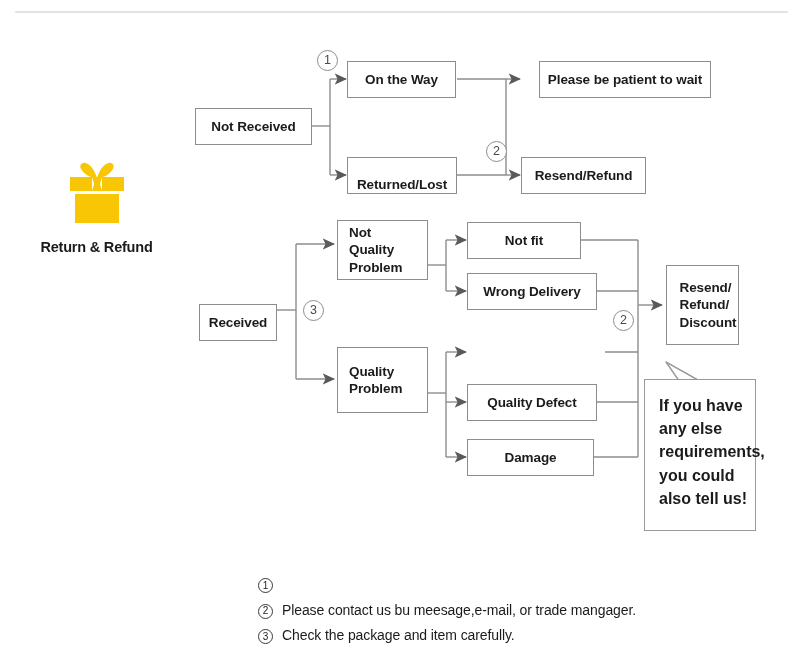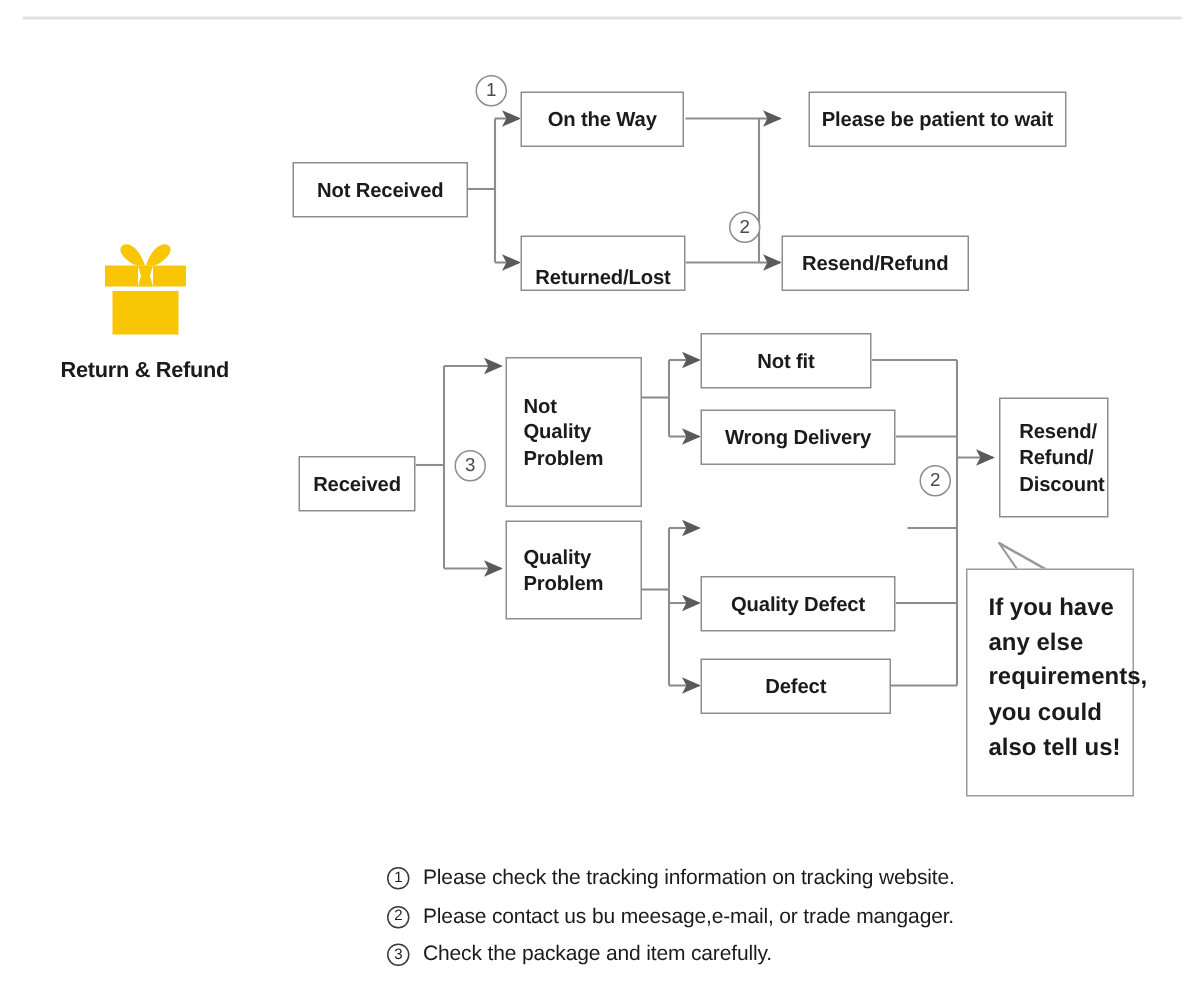--- a/index.html
+++ b/index.html
@@ -248,21 +248,21 @@
   </div>
 
   <div class="node center" style="left:521px; top:157px; width:125px; height:37px;">
     <span>Resend/Refund</span>
   </div>
 
   <div class="node center" style="left:199px; top:292px; width:78px; height:37px;margin-top:12px;">
     <span>Received</span>
   </div>
 
-  <div class="node left" style="left:337px; top:238px; width:91px; height:100px; white-space:pre-line;">
+  <div class="node left" style="left:337px; top:220px; width:91px; height:60px; white-space:pre-line;">
     <span>Not
 Quality
 Problem</span>
   </div>
 
   <div class="node left" style="left:337px; top:347px; width:91px; height:66px; white-space:pre-line;">
     <span>Quality
 Problem</span>
   </div>
 
@@ -273,21 +273,21 @@
   <div class="node center" style="left:467px; top:273px; width:130px; height:37px;">
     <span>Wrong Delivery</span>
   </div>
 
 
   <div class="node center" style="left:467px; top:384px; width:130px; height:37px;">
     <span>Quality Defect</span>
   </div>
 
   <div class="node center" style="left:467px; top:439px; width:127px; height:37px;">
-    <span>Defect</span>
+    <span>Damage</span>
   </div>
 
   <div class="node left" style="left:666px; top:265px; width:73px; height:80px; white-space:pre-line;justify-content:center;">
     <span>Resend/
 Refund/
 Discount</span>
   </div>
 
   <div class="marker" style="left:317px; top:50px;">
     <span>1</span>
@@ -305,21 +305,20 @@
     <span>2</span>
   </div>
 
   <div class="bubble">
     <span>If you have any else requirements, you could also tell us!</span>
   </div>
 
   <div class="legend">
     <div class="legend-row">
       <span class="legend-num">1</span>
-      <span class="legend-text">Please check the tracking information on tracking website.</span>
     </div>
     <div class="legend-row">
       <span class="legend-num">2</span>
       <span class="legend-text">Please contact us bu meesage,e-mail, or trade mangager.</span>
     </div>
     <div class="legend-row">
       <span class="legend-num">3</span>
       <span class="legend-text">Check the package and item carefully.</span>
     </div>
   </div>

